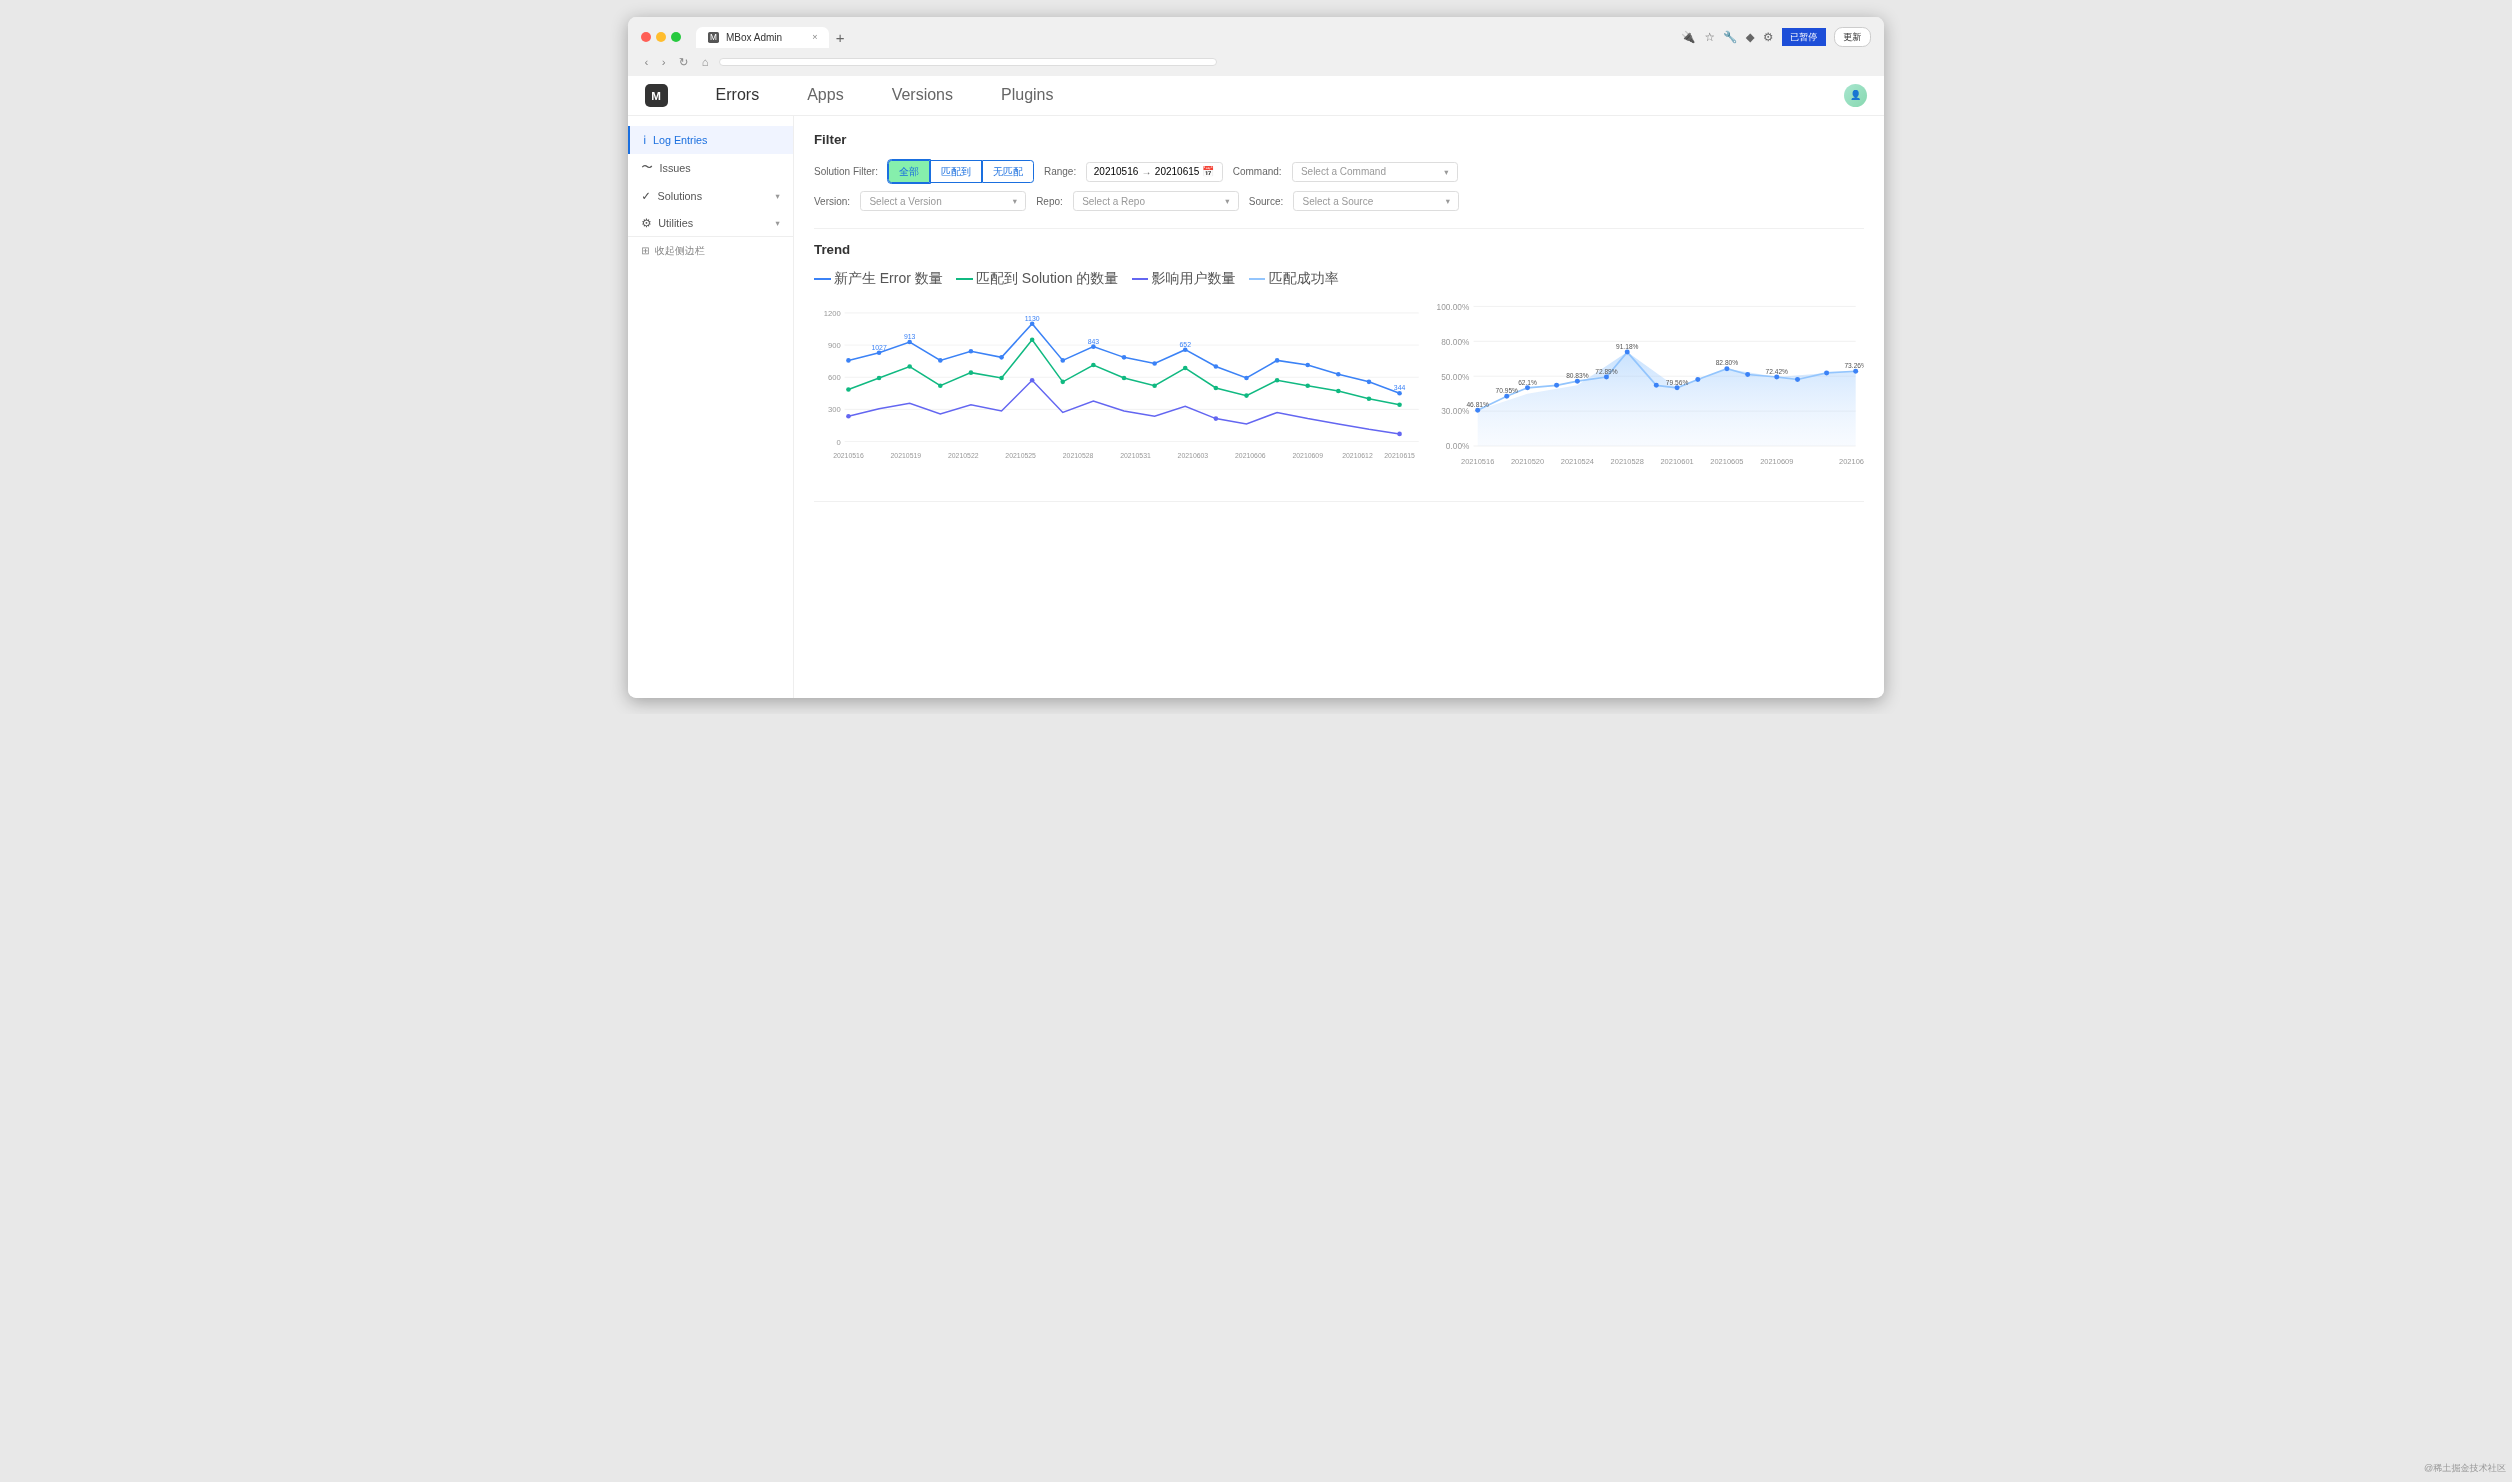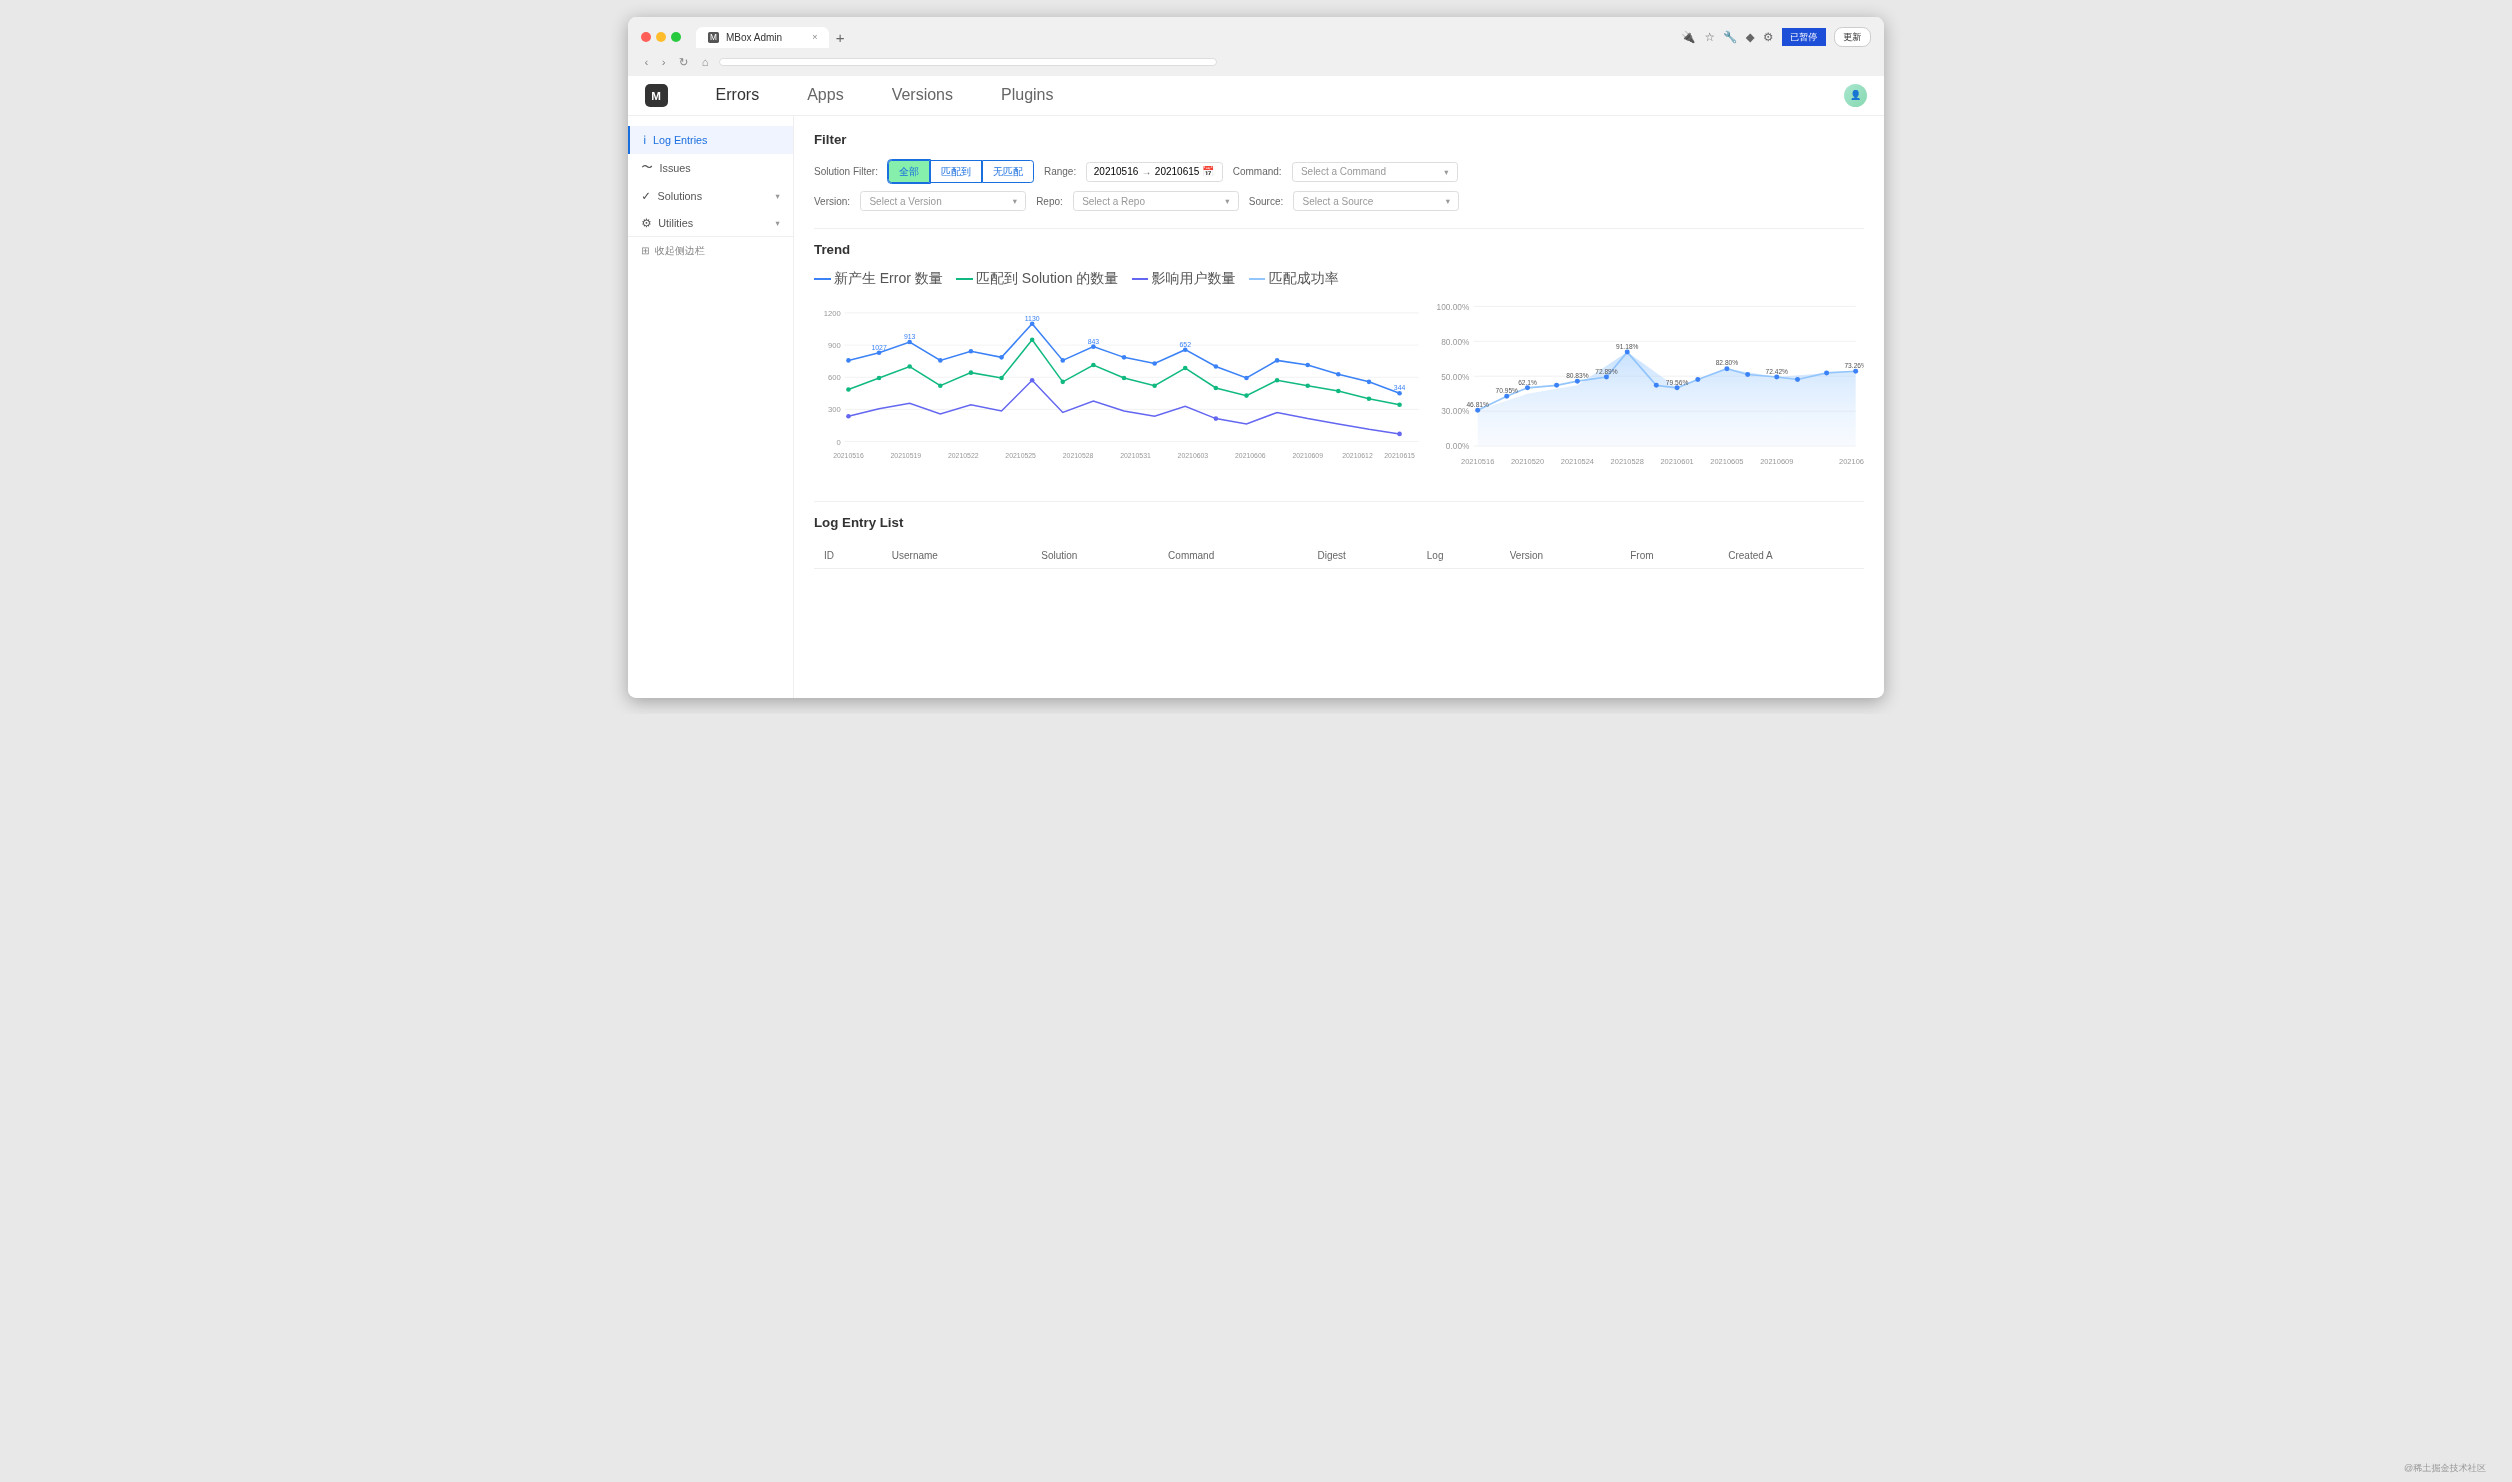--- a/index.html
+++ b/index.html
@@ -80,21 +80,21 @@
     .charts-container { display: flex; gap: 13.3px; }
     .chart-main { flex: 1; height: 183px; position: relative; }
     .chart-secondary { width: 432px; height: 183px; position: relative; }
 
     svg text { font-family: -apple-system, sans-serif; }
 
     .log-section { }
     .log-table { width: 100%; border-collapse: collapse; font-size: 10px; }
     .log-table th { text-align: left; padding: 6.6px 10px; color: #666; font-weight: 500; border-bottom: 0.8px solid #eee; }
 
-    .footer-text { position: fixed; bottom: 6.6px; right: 26px; font-size: 9.1px; color: #999; margin-left: 11px; }
+    .footer-text { position: fixed; bottom: 6.6px; right: 6px; font-size: 9.1px; color: #999; margin-left: 11px; }
 
     .sidebar-wrapper { position: relative; }
   </style>
 </head>
 <body>
 
 <div class="browser-chrome">
 
   <div class="title-bar">
     <div class="traffic-lights">
@@ -397,40 +397,20 @@
                 <text x="355" y="200" text-anchor="middle" font-size="9" fill="#999">20210605</text>
                 <text x="415" y="200" text-anchor="middle" font-size="9" fill="#999">20210609</text>
                 <text x="510" y="200" text-anchor="middle" font-size="9" fill="#999">20210613</text>
               </svg>
             </div>
           </div>
         </div>
 
         <hr class="divider">
 
-        <div class="log-section">
-          <div class="section-title">Log Entry List</div>
-          <table class="log-table">
-            <thead>
-              <tr>
-                <th>ID</th>
-                <th>Username</th>
-                <th>Solution</th>
-                <th>Command</th>
-                <th>Digest</th>
-                <th>Log</th>
-                <th>Version</th>
-                <th>From</th>
-                <th>Created A</th>
-              </tr>
-            </thead>
-            <tbody>
-            </tbody>
-          </table>
-        </div>
 
       </div>
     </div>
   </div>
 </div>
 
 <div class="footer-text">@稀土掘金技术社区</div>
 
 
 </body></html>

